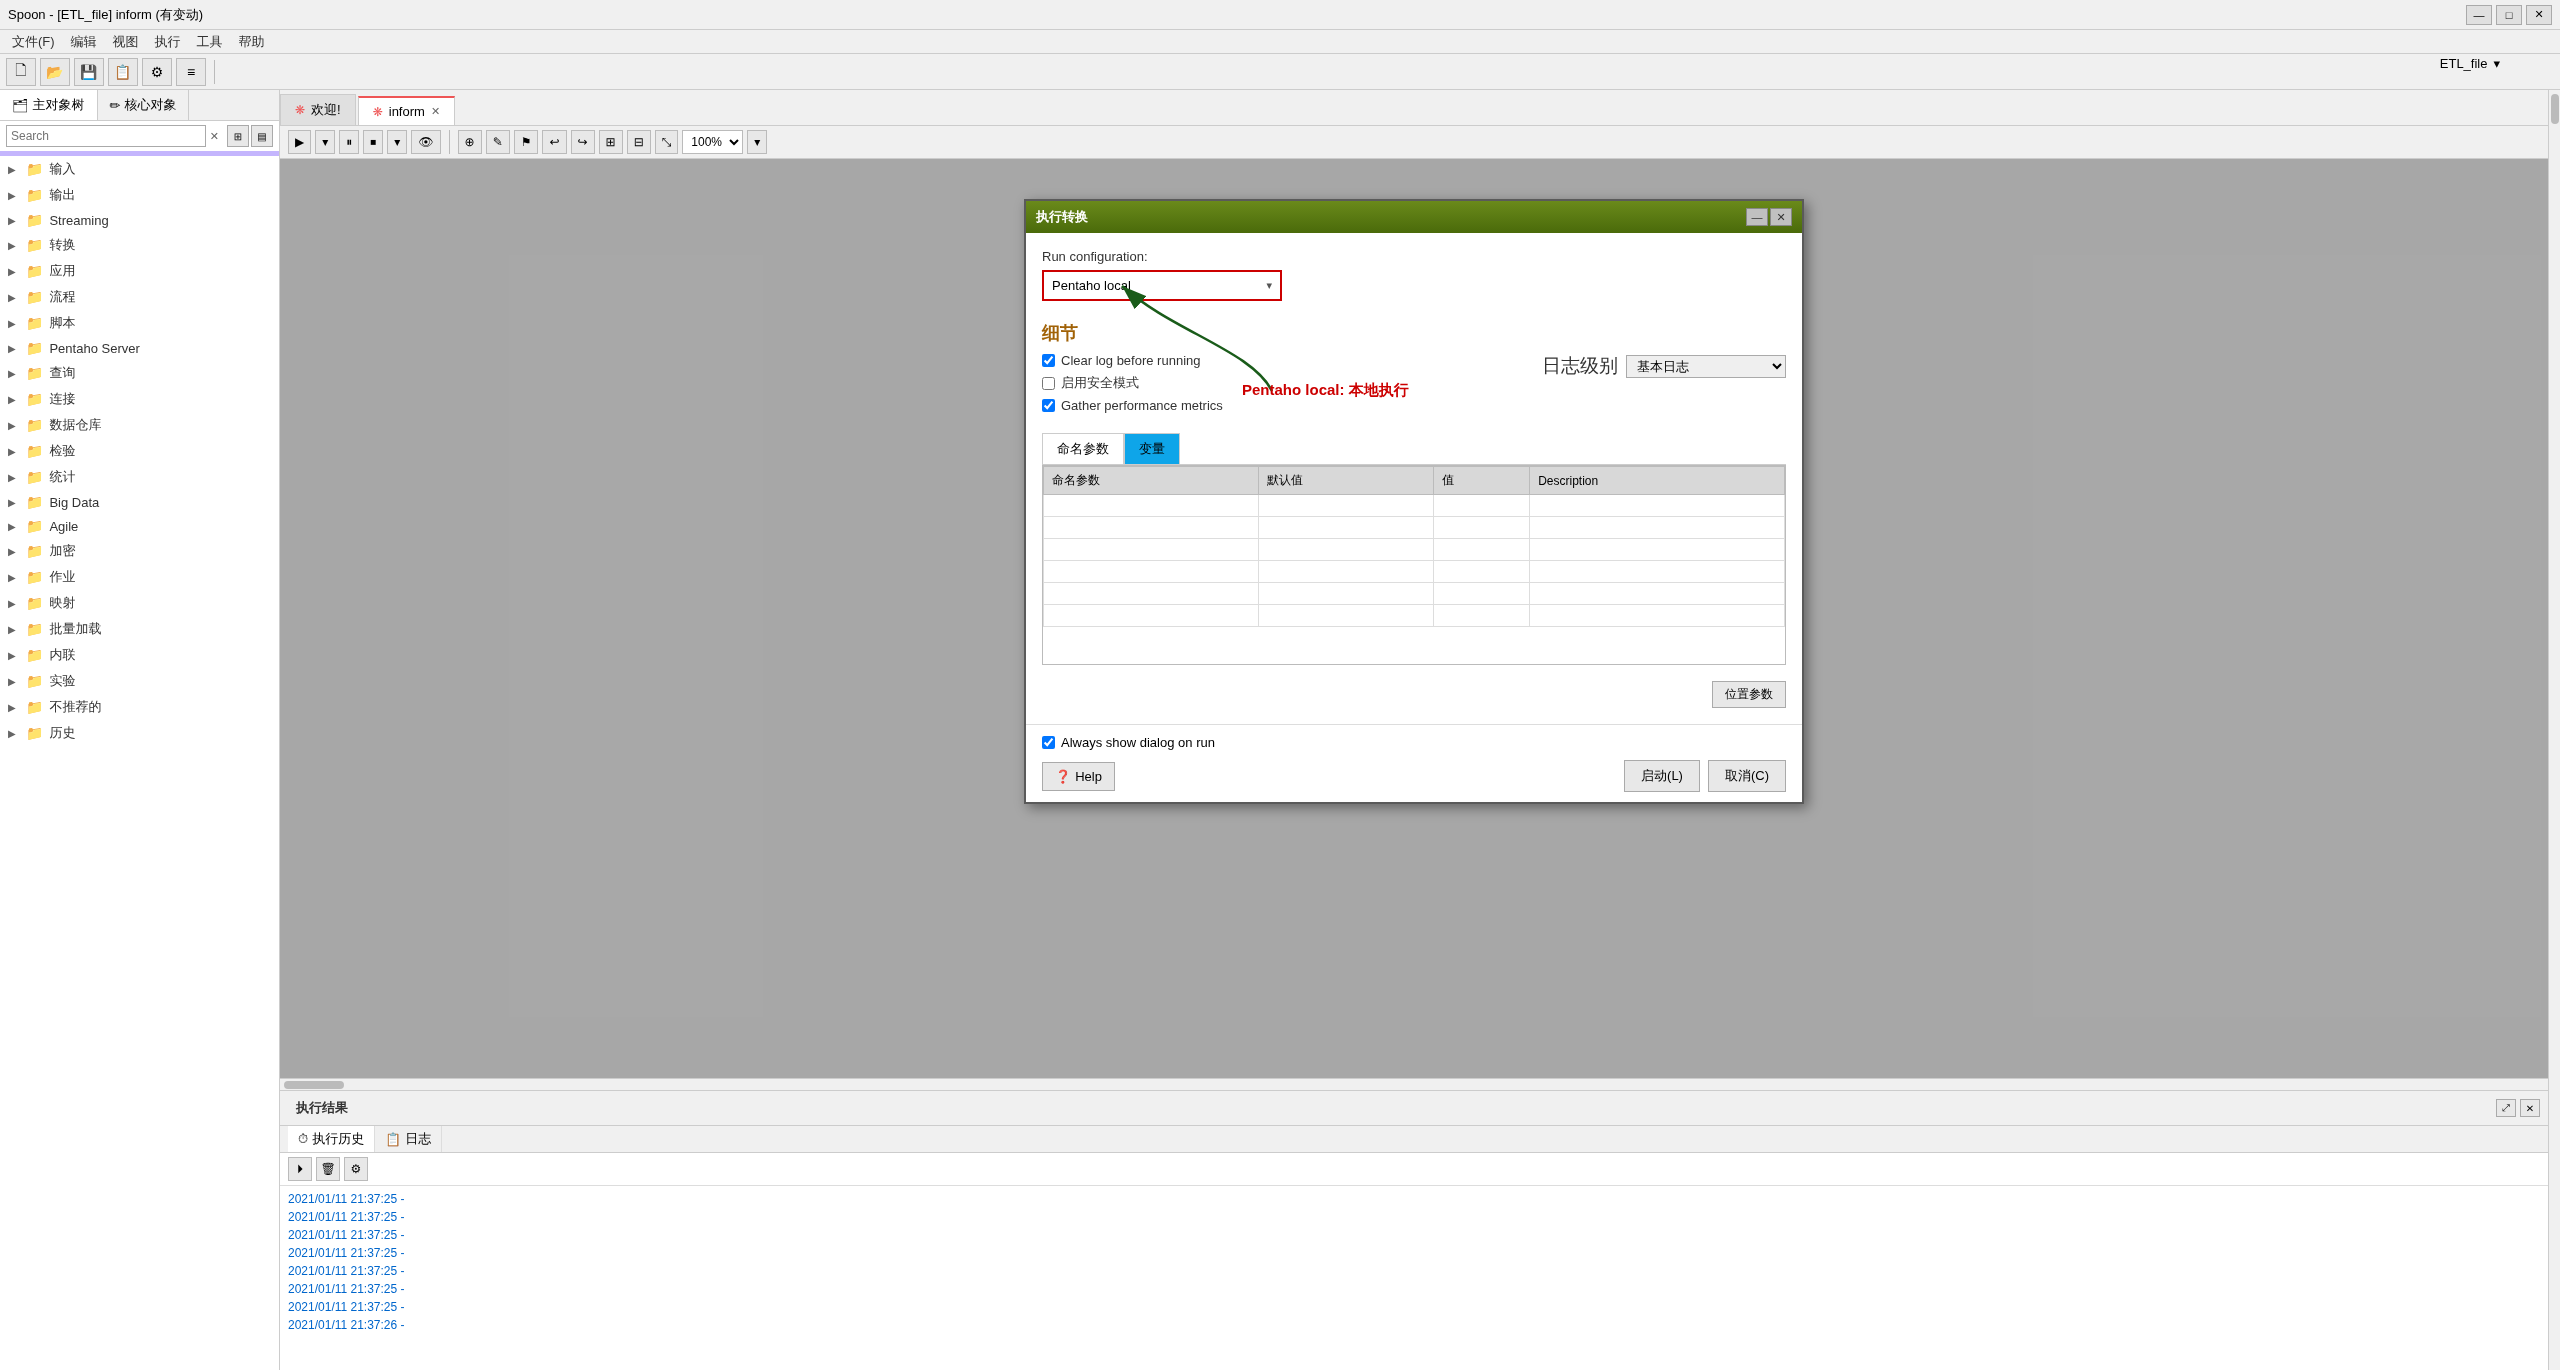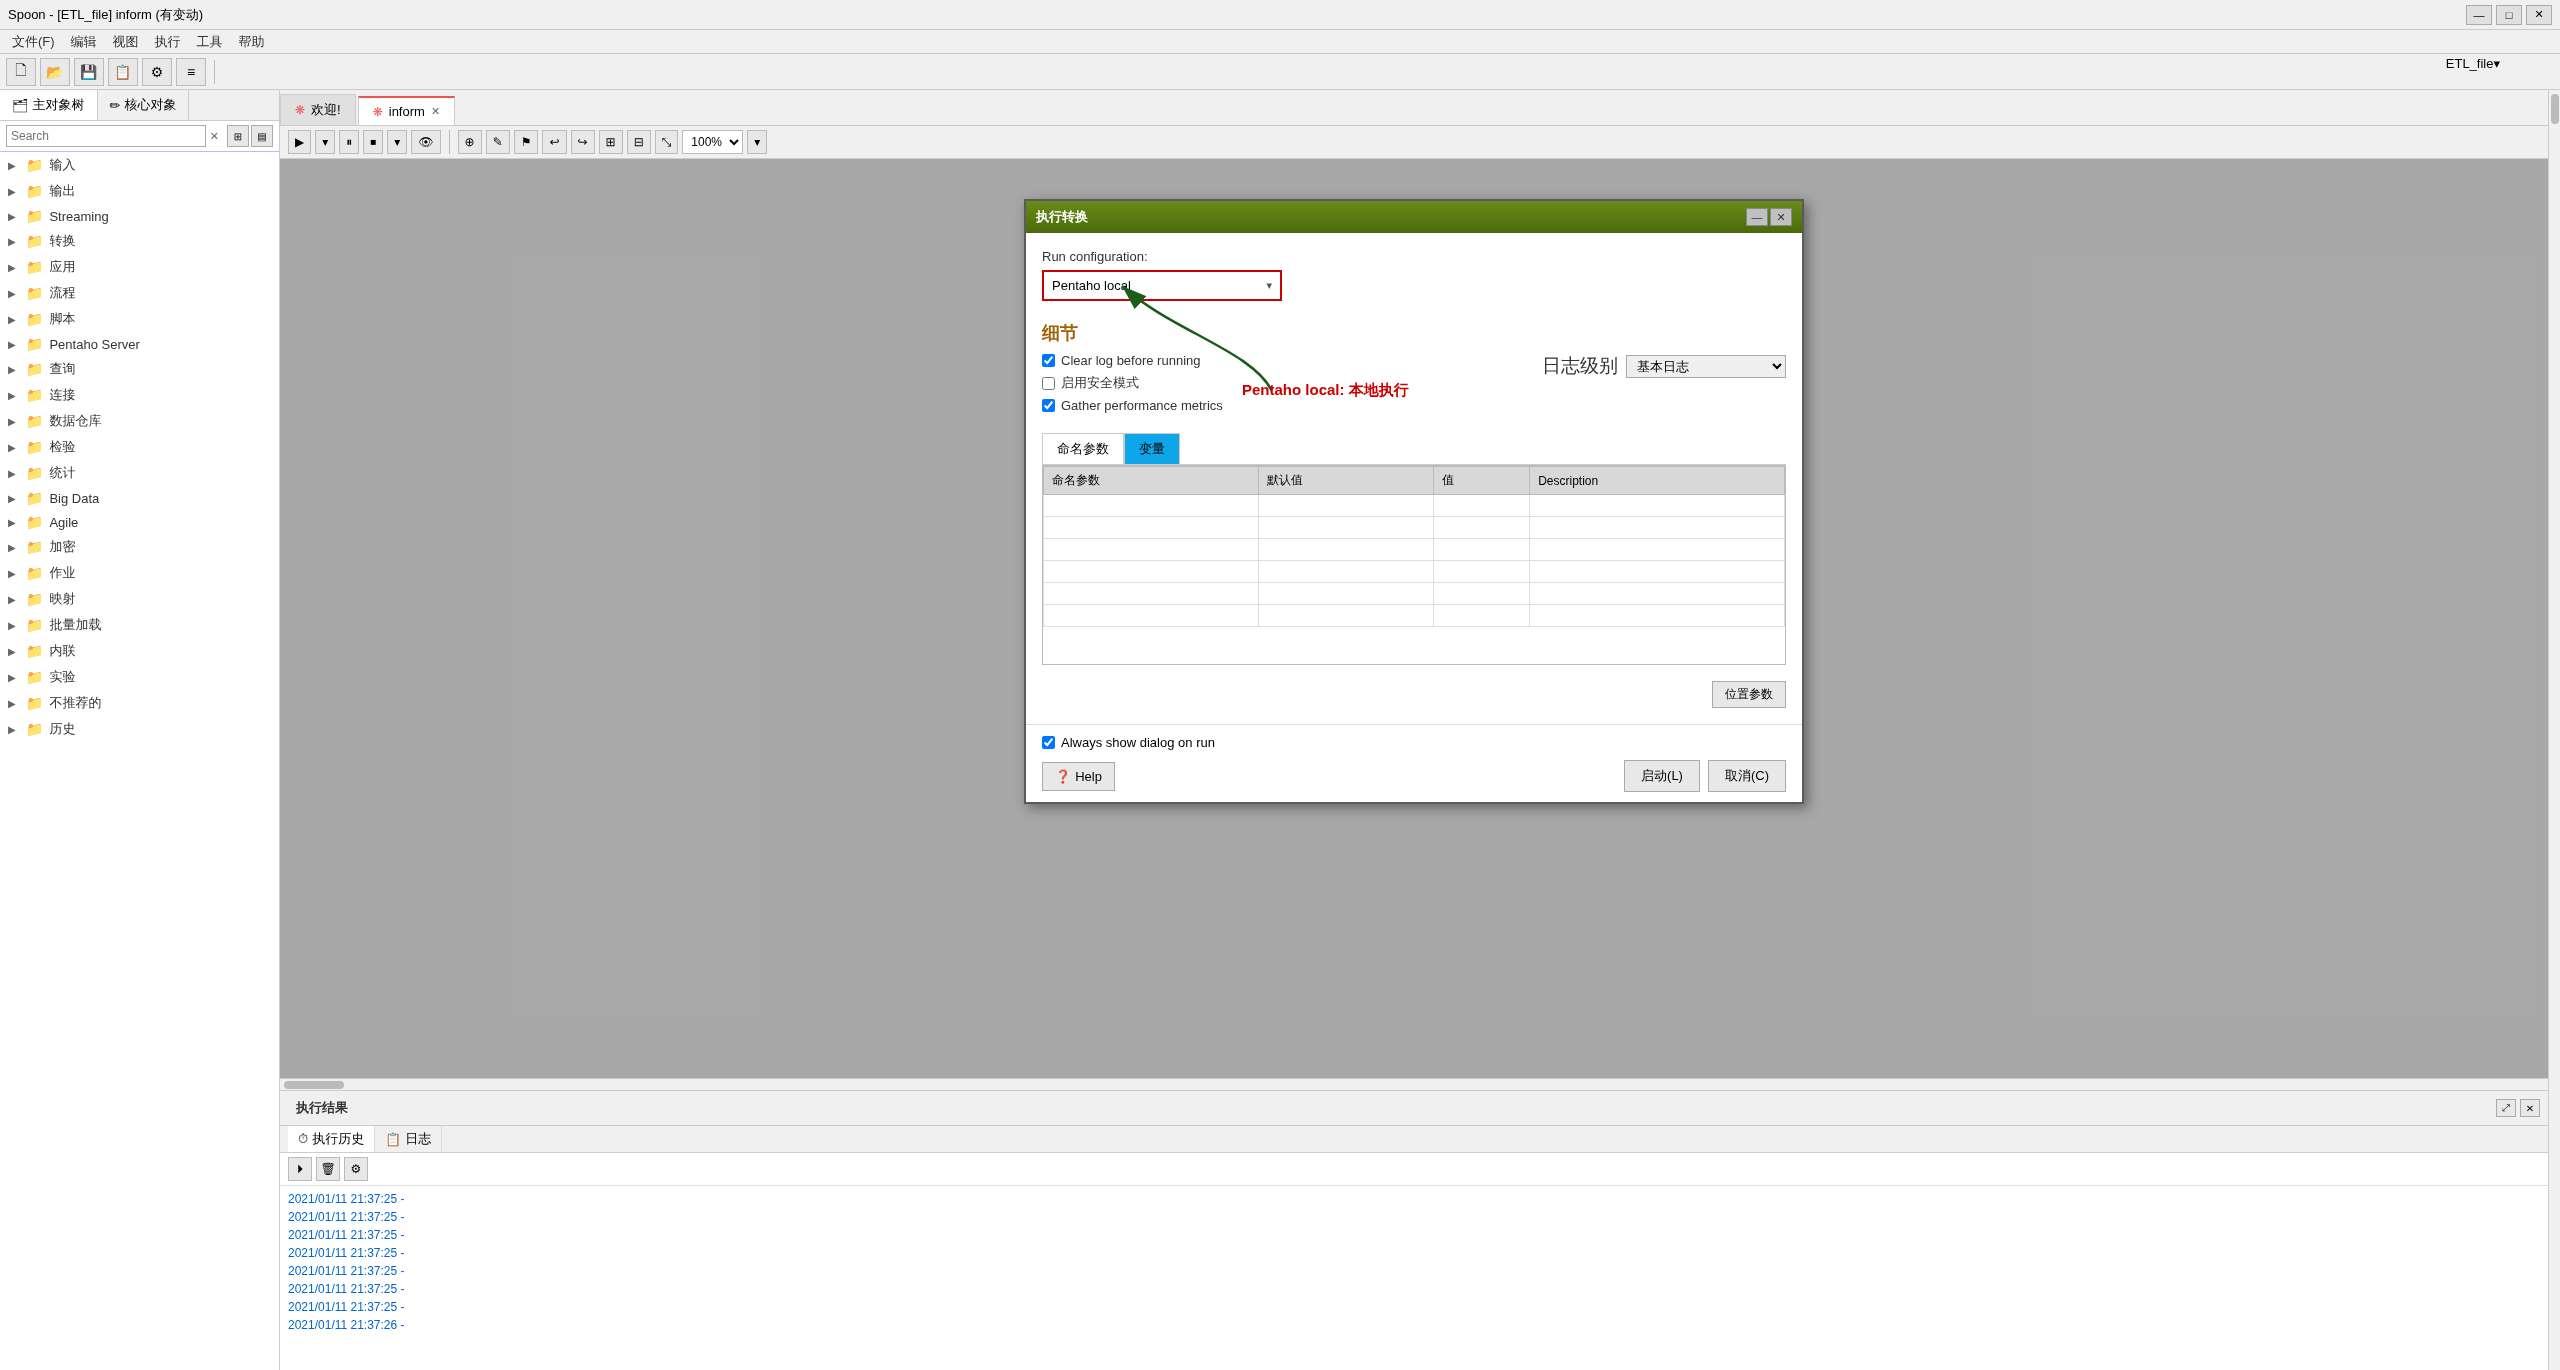--- a/index.html
+++ b/index.html
@@ -48,21 +48,21 @@
     .toolbar-separator { width: 1px; height: 24px; background: #bbb; margin: 0 4px; }
 
     
     .main-layout { display: flex; height: calc(1370px - 90px); }
 
     
     .left-panel { width: 280px; border-right: 1px solid #ccc; background: #fff; display: flex; flex-direction: column; }
     .left-tabs { display: flex; border-bottom: 1px solid #ccc; background: #f0f0f0; }
     .left-tab { padding: 6px 12px; cursor: pointer; font-size: 12px; border-right: 1px solid #ccc; display: flex; align-items: center; gap: 4px; }
     .left-tab.active { background: #fff; }
-    .search-bar { display: flex; align-items: center; padding: 4px 6px; border-bottom: 1px solid #c4b5fd; gap: 4px; }
+    .search-bar { display: flex; align-items: center; padding: 4px 6px; border-bottom: 5px solid #c4b5fd; gap: 4px; }
     .search-input { flex: 1; border: 1px solid #aaa; padding: 2px 4px; font-size: 12px; height: 22px; }
     .search-clear { cursor: pointer; font-size: 11px; color: #666; }
     .layout-btns { display: flex; gap: 2px; margin-left: 4px; }
     .layout-btn { width: 22px; height: 22px; border: 1px solid #aaa; background: #e8e8e8; cursor: pointer; display: flex; align-items: center; justify-content: center; font-size: 10px; }
 
     
     .tree-container { overflow-y: auto; flex: 1; }
     .tree-item { display: flex; align-items: center; padding: 4px 8px; cursor: pointer; gap: 6px; }
     .tree-arrow { font-size: 10px; color: #666; width: 12px; }
     .tree-icon { font-size: 14px; }
@@ -198,21 +198,21 @@
 </div>
 
 <div class="toolbar">
   <button class="toolbar-btn">🗋</button>
   <button class="toolbar-btn">📂</button>
   <button class="toolbar-btn">💾</button>
   <button class="toolbar-btn">📋</button>
   <button class="toolbar-btn">⚙</button>
   <button class="toolbar-btn">≡</button>
   <div class="toolbar-separator"></div>
-  <div style="position: absolute; right: 60px; top: 56px; display: flex; align-items: center; ">
+  <div style="position: absolute; right: 60px; top: 56px; display: flex; align-items: center; gap: 6px;">
     <span>ETL_file</span>
     <span>▾</span>
   </div>
 </div>
 
 <div class="main-layout">
 
   <div class="left-panel">
     <div class="left-tabs">
       <div class="left-tab active">

